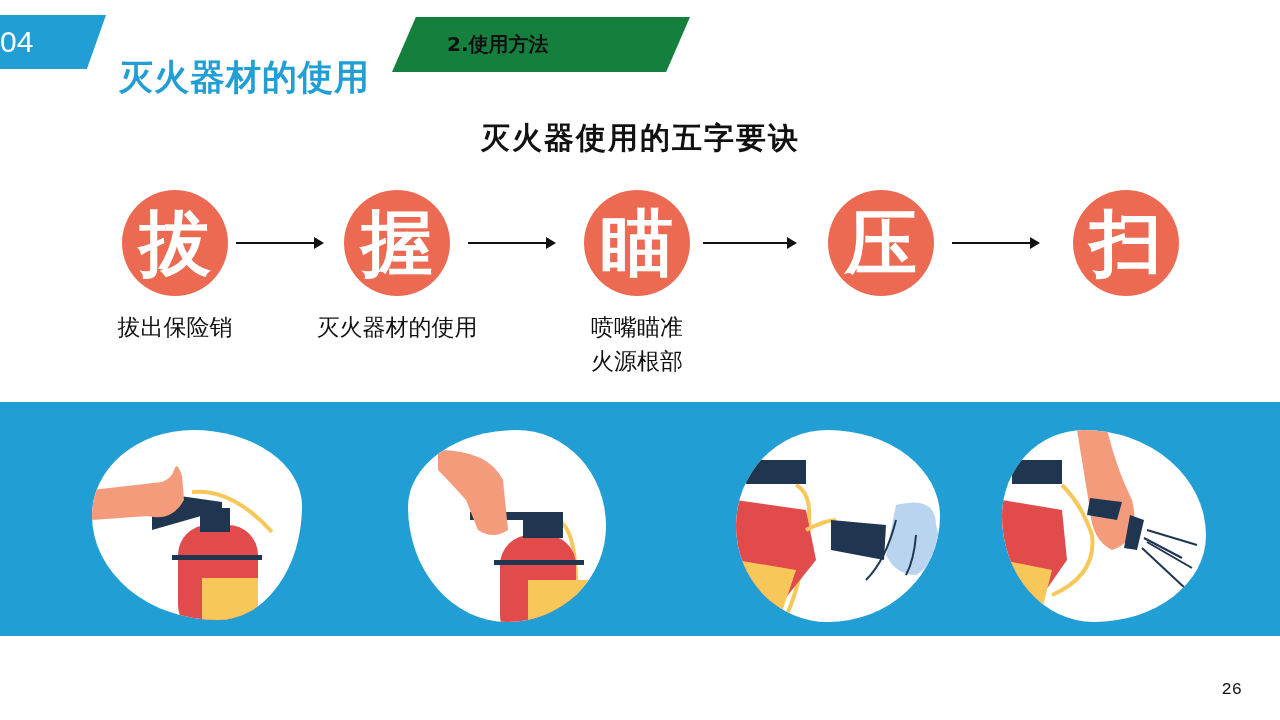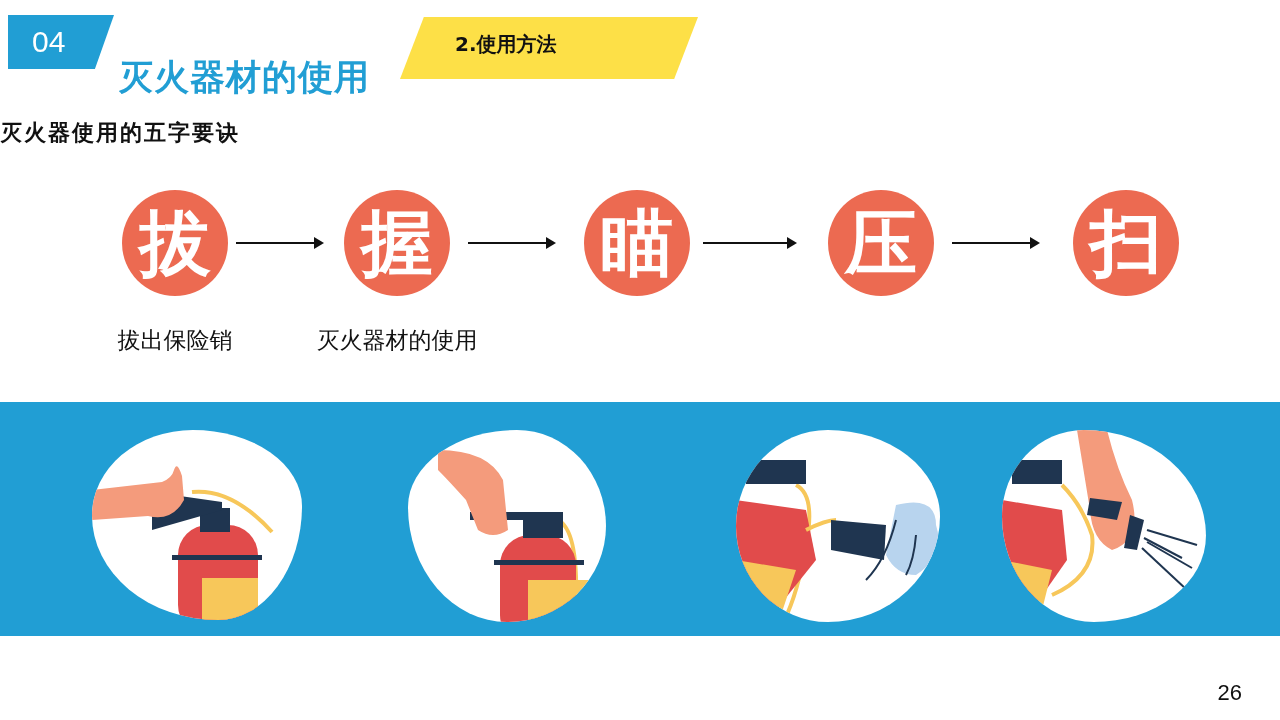--- a/index.html
+++ b/index.html
@@ -1,37 +1,37 @@
 <!DOCTYPE html>
 <html><head>
 <meta charset="utf-8">
 <style>
   html, body { margin:0; padding:0; }
   body { width:1280px; height:720px; background:#ffffff; position:relative; overflow:hidden;
          font-family:"DejaVu Sans","Liberation Sans",sans-serif; color:#111; }
   .hdr-num { position:absolute; left:0; top:15px; width:106px; height:54px; background:#219ed4;
              clip-path:polygon(0 0,100% 0,82% 100%,0 100%); color:#fff; font-size:30px;
-             line-height:54px; padding-left:24px; box-sizing:border-box; font-family:"Liberation Sans",sans-serif;margin-left:8px; }
+             line-height:54px; box-sizing:border-box; font-family:"Liberation Sans",sans-serif; }
   .hdr-title { position:absolute; left:118px; top:22px; font-size:35px; font-weight:bold; color:#219ed4;
                letter-spacing:1px; line-height:46px;margin-top:32px; }
-  .hdr-sub { position:absolute; left:400px; top:17px; width:298px; height:62px; background:#fde047;
+  .hdr-sub { position:absolute; left:392px; top:17px; width:298px; height:55px; background:#15803d;
              clip-path:polygon(8% 0,100% 0,92% 100%,0 100%); }
   .hdr-sub span { position:absolute; left:55px; top:14px; font-size:20px; font-weight:bold; color:#111; }
-  .main-title { position:absolute; left:0; width:1280px; top:118px; font-size:22px;
+  .main-title { position:absolute; left:0; width:1280px; top:118px; text-align:center; font-size:30px;
                 font-weight:bold; letter-spacing:2px; }
   .step { position:absolute; top:190px; width:200px; text-align:center; }
   .circle { width:106px; height:106px; border-radius:50%; background:#ec6a51; margin:0 auto;
             color:#fff; font-size:72px; font-weight:bold; line-height:106px; }
-  .desc { margin-top:27px; font-size:23px; line-height:34px; color:#111; }
+  .desc { margin-top:14px; font-size:23px; line-height:34px; color:#111; }
   .arrow { position:absolute; top:242px; height:2px; background:#111; }
   .arrow::after { content:""; position:absolute; right:-2px; top:-5px; border-left:10px solid #111;
                   border-top:6px solid transparent; border-bottom:6px solid transparent; }
   .band { position:absolute; left:0; top:402px; width:1280px; height:234px; background:#219ed4; }
   .blob { position:absolute; top:28px; background:#fff; overflow:hidden; }
-  .pg { position:absolute; right:38px; top:680px; font-size:22px; font-family:Liberation Sans, sans-serif;margin-left:16px; }
+  .pg { position:absolute; right:38px; top:680px; font-size:17px; font-family:Liberation Mono, monospace;margin-left:16px; }
 </style>
 </head>
 <body>
 
 <div class="hdr-num">04</div>
 <div class="hdr-title">灭火器材的使用</div>
 <div class="hdr-sub">
   <span>2.使用方法</span>
 </div>
 
@@ -44,20 +44,22 @@
 <div class="arrow" style="left:236px;width:86px"></div>
 
 <div class="step" style="left:297px">
   <div class="circle">握</div>
   <div class="desc">灭火器材的使用</div>
 </div>
 <div class="arrow" style="left:468px;width:86px"></div>
 
 <div class="step" style="left:537px">
   <div class="circle">瞄</div>
+  <div class="desc" style="white-space:pre-line">喷嘴瞄准
+火源根部</div>
 </div>
 <div class="arrow" style="left:703px;width:92px"></div>
 
 <div class="step" style="left:781px">
   <div class="circle">压</div>
 </div>
 <div class="arrow" style="left:952px;width:86px"></div>
 
 <div class="step" style="left:1026px">
   <div class="circle">扫</div>

